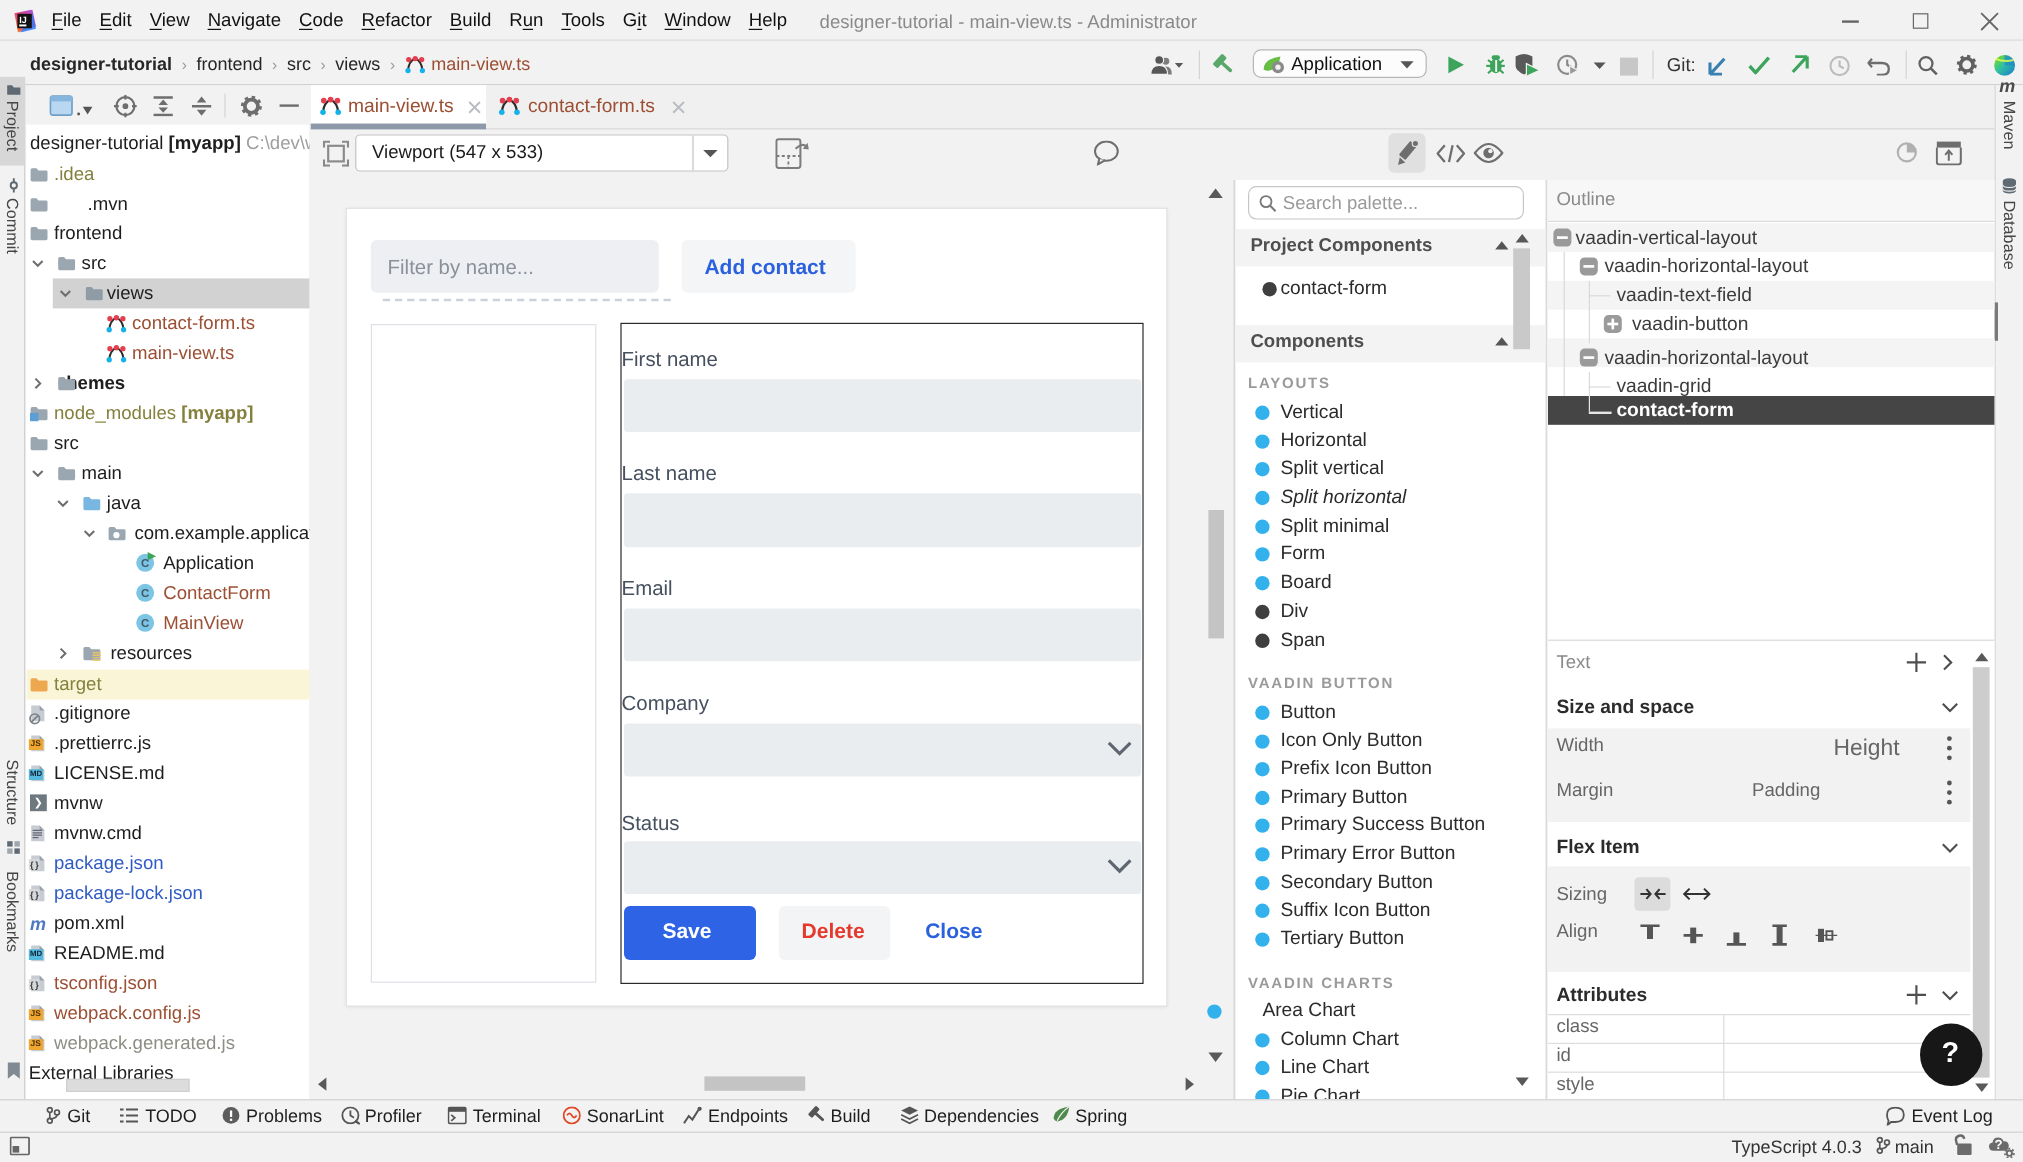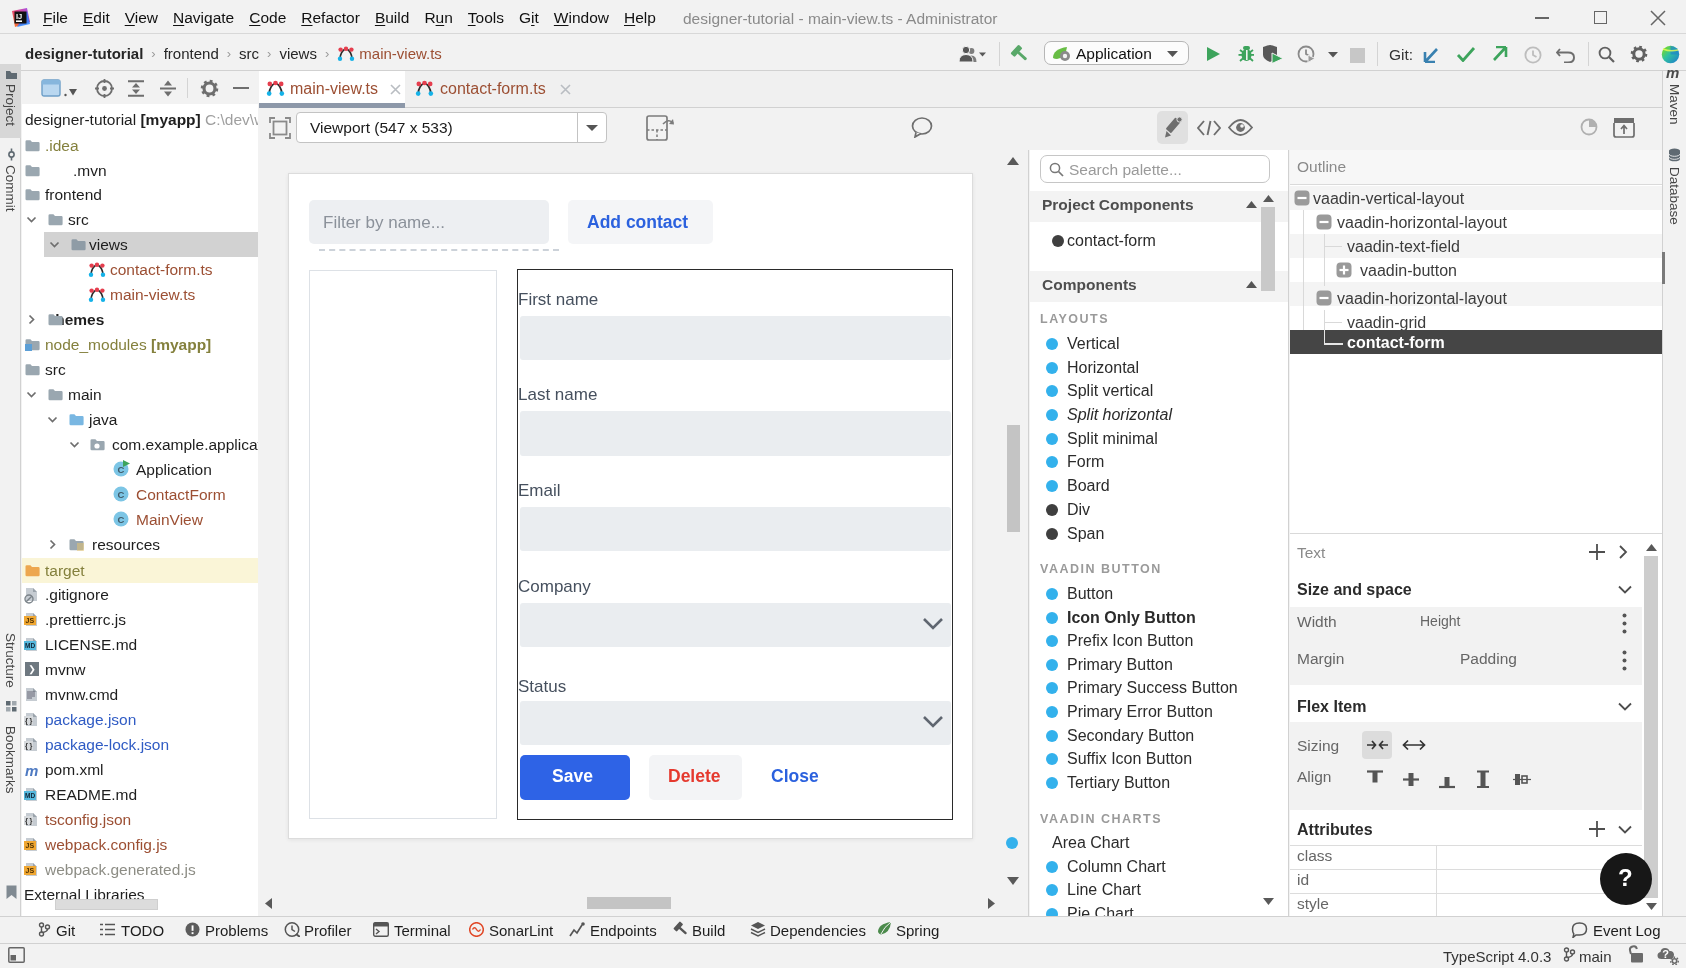--- a/index.html
+++ b/index.html
@@ -507,21 +507,21 @@
 <div class="prow" style="left:1030px;top:356px;"><span class="bullet" style="left:16px;background:#33b1ec;"></span><span style="margin-left:37px;">Horizontal</span></div>
 <div class="prow" style="left:1030px;top:379px;"><span class="bullet" style="left:16px;background:#33b1ec;"></span><span style="margin-left:37px;">Split vertical</span></div>
 <div class="prow" style="left:1030px;top:403px;"><span class="bullet" style="left:16px;background:#33b1ec;"></span><span style="margin-left:37px;font-style:italic;">Split horizontal</span></div>
 <div class="prow" style="left:1030px;top:427px;"><span class="bullet" style="left:16px;background:#33b1ec;"></span><span style="margin-left:37px;">Split minimal</span></div>
 <div class="prow" style="left:1030px;top:450px;"><span class="bullet" style="left:16px;background:#33b1ec;"></span><span style="margin-left:37px;">Form</span></div>
 <div class="prow" style="left:1030px;top:474px;"><span class="bullet" style="left:16px;background:#33b1ec;"></span><span style="margin-left:37px;">Board</span></div>
 <div class="prow" style="left:1030px;top:498px;"><span class="bullet" style="left:16px;background:#3f3f3f;"></span><span style="margin-left:37px;">Div</span></div>
 <div class="prow" style="left:1030px;top:522px;"><span class="bullet" style="left:16px;background:#3f3f3f;"></span><span style="margin-left:37px;">Span</span></div>
 <div class="phead" style="left:1040px;top:562px;">VAADIN BUTTON</div>
 <div class="prow" style="left:1030px;top:582px;"><span class="bullet" style="left:16px;background:#33b1ec;"></span><span style="margin-left:37px;">Button</span></div>
-<div class="prow" style="left:1030px;top:606px;font-weight:bold;"><span class="bullet" style="left:16px;background:#33b1ec;"></span><span style="margin-left:37px;">Icon Only Button</span></div>
+<div class="prow" style="left:1030px;top:606px;"><span class="bullet" style="left:16px;background:#33b1ec;"></span><span style="margin-left:37px;">Icon Only Button</span></div>
 <div class="prow" style="left:1030px;top:629px;"><span class="bullet" style="left:16px;background:#33b1ec;"></span><span style="margin-left:37px;">Prefix Icon Button</span></div>
 <div class="prow" style="left:1030px;top:653px;"><span class="bullet" style="left:16px;background:#33b1ec;"></span><span style="margin-left:37px;">Primary Button</span></div>
 <div class="prow" style="left:1030px;top:676px;"><span class="bullet" style="left:16px;background:#33b1ec;"></span><span style="margin-left:37px;">Primary Success Button</span></div>
 <div class="prow" style="left:1030px;top:700px;"><span class="bullet" style="left:16px;background:#33b1ec;"></span><span style="margin-left:37px;">Primary Error Button</span></div>
 <div class="prow" style="left:1030px;top:724px;"><span class="bullet" style="left:16px;background:#33b1ec;"></span><span style="margin-left:37px;">Secondary Button</span></div>
 <div class="prow" style="left:1030px;top:747px;"><span class="bullet" style="left:16px;background:#33b1ec;"></span><span style="margin-left:37px;">Suffix Icon Button</span></div>
 <div class="prow" style="left:1030px;top:771px;"><span class="bullet" style="left:16px;background:#33b1ec;"></span><span style="margin-left:37px;">Tertiary Button</span></div>
 <div class="phead" style="left:1040px;top:812px;">VAADIN CHARTS</div>
 <div class="prow" style="left:990px;top:831px;padding-left:25px;"><span class="bullet" style="left:16px;background:#33b1ec;"></span><span style="margin-left:37px;">Area Chart</span></div>
 <div class="prow" style="left:1030px;top:855px;"><span class="bullet" style="left:16px;background:#33b1ec;"></span><span style="margin-left:37px;">Column Chart</span></div>
@@ -584,21 +584,21 @@
   </svg>
 <svg class="abs" style="left:1618px;top:545px;" width="10" height="14" viewBox="0 0 10 14">
     <path d="M2 1 L8 7 L2 13" fill="none" stroke="#4e4e4e" stroke-width="1.8"></path>
   </svg>
 <div class="abs" style="left:1297px;top:581px;font-size:16px;font-weight:bold;color:#2b2b2b;">Size and space</div>
 <svg class="abs" style="left:1618px;top:585px;" width="14" height="9" viewBox="0 0 14 9">
     <path d="M1 1.5 L7 7.5 L13 1.5" fill="none" stroke="#4e4e4e" stroke-width="1.8"></path>
   </svg>
 <div class="abs" style="left:1290px;top:607px;width:352px;height:78px;background:#f2f2f2;"></div>
 <div class="abs" style="left:1297px;top:613px;font-size:15.5px;color:#666;">Width</div>
-<div class="abs" style="left:1420px;top:613px;font-size:14px;color:#666;">Height</div>
+<div class="abs" style="left:1528px;top:613px;font-size:19px;color:#666;">Height</div>
 <svg class="abs" style="left:1622px;top:613px;" width="5" height="21" viewBox="0 0 5 21">
     <circle cx="2.5" cy="2.5" r="2" fill="#555"></circle>
     <circle cx="2.5" cy="10.5" r="2" fill="#555"></circle>
     <circle cx="2.5" cy="18.5" r="2" fill="#555"></circle>
   </svg>
 <div class="abs" style="left:1297px;top:650px;font-size:15.5px;color:#666;">Margin</div>
 <div class="abs" style="left:1460px;top:650px;font-size:15.5px;color:#666;">Padding</div>
 <svg class="abs" style="left:1622px;top:650px;" width="5" height="21" viewBox="0 0 5 21">
     <circle cx="2.5" cy="2.5" r="2" fill="#555"></circle>
     <circle cx="2.5" cy="10.5" r="2" fill="#555"></circle>

